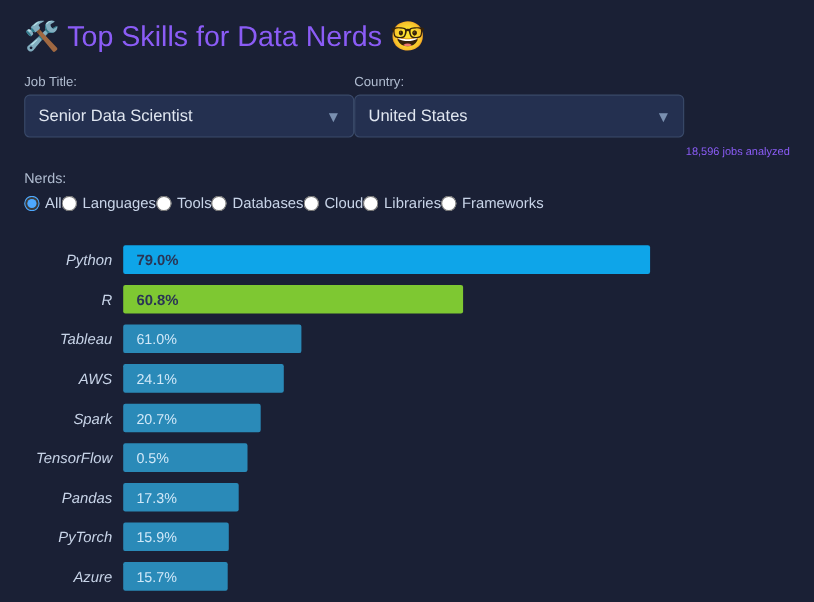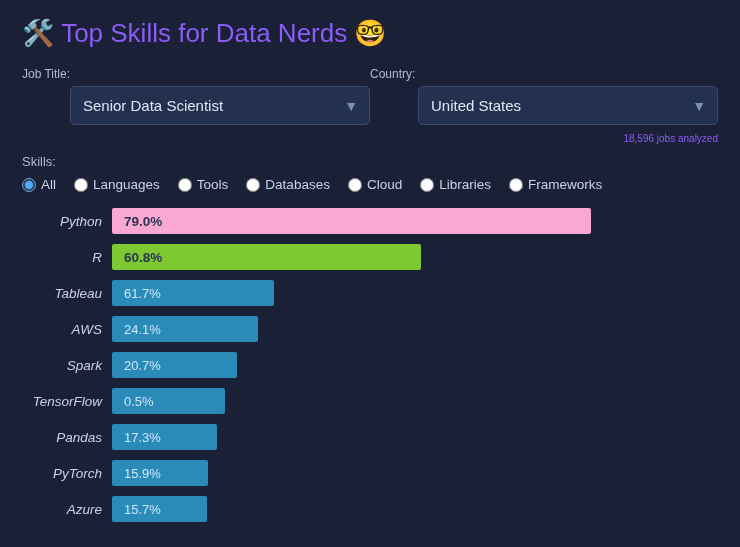--- a/index.html
+++ b/index.html
@@ -36,21 +36,20 @@
       color: #e0e6f0;
       border: 1px solid #3a4a6a;
       border-radius: 5px;
       padding: 10px 36px 10px 12px;
       font-size: 15px;
       appearance: none;
       -webkit-appearance: none;
       cursor: pointer;
       position: relative;
       min-width: 200px;
-      margin-left: 48px;
     }
     .select-wrapper {
       position: relative;
       display: inline-block;
     }
     .select-wrapper .chevron {
       position: absolute;
       right: 12px;
       top: 50%;
       transform: translateY(-50%);
@@ -70,23 +69,22 @@
       font-size: 10px;
       margin-bottom: 10px;
     }
     .skills-label {
       font-size: 13px;
       color: #b0bcd0;
       margin-bottom: 8px;
     }
     .radio-group {
       display: flex;
-      gap: 18px;
       align-items: flex-end;
-      margin-bottom: 14px;
+      margin-bottom: 29px;
       flex-wrap: wrap;
     }
     .radio-item {
       display: flex;
       align-items: center;
       gap: 5px;
       cursor: pointer;
       font-size: 13.5px;
       color: #c8d4e8;
     }
@@ -127,21 +125,21 @@
       align-items: center;
       padding-left: 6px;
     }
     .bar-pct {
       font-size: 13px;
       margin-left: 6px;
       color: #c8d4e8;
       white-space: nowrap;
     }
     .bar-fill.white-bar {
-      background-color: #f9a8d4;
+      background-color: #0ea5e9;
     }
     .bar-fill.white-bar .bar-pct {
       color: #2a3555;
       font-weight: bold;
       font-size: 13.5px;
     }
     .bar-fill.green-bar {
       background-color: #7ec832;
     }
     .bar-fill.green-bar .bar-pct {
@@ -178,21 +176,21 @@
       <select class="filter-select">
         <option>United States</option>
       </select>
       <span class="chevron">▼</span>
     </div>
   </div>
 </div>
 
 <div class="jobs-analyzed">18,596 jobs analyzed</div>
 
-<div class="skills-label">Skills:</div>
+<div class="skills-label">Nerds:</div>
 
 <div class="radio-group">
   <label class="radio-item">
     <input type="radio" name="skill" checked="" style=""> 
       <span>All</span>
   </label>
   <label class="radio-item">
     <input type="radio" name="skill" style=""> 
       <span>Languages</span>
   </label>
@@ -232,21 +230,21 @@
       <div class="bar-track">
         <div class="bar-fill green-bar" style="width: 51%;">
           <span class="bar-pct">60.8%</span>
         </div>
       </div>
     </div>
     <div class="bar-row">
       <div class="bar-label">Tableau</div>
       <div class="bar-track">
         <div class="bar-fill blue-bar" style="width: 26.7%;">
-          <span class="bar-pct">61.7%</span>
+          <span class="bar-pct">61.0%</span>
         </div>
       </div>
     </div>
     <div class="bar-row">
       <div class="bar-label">AWS</div>
       <div class="bar-track">
         <div class="bar-fill blue-bar" style="width: 24.1%;">
           <span class="bar-pct">24.1%</span>
         </div>
       </div>

